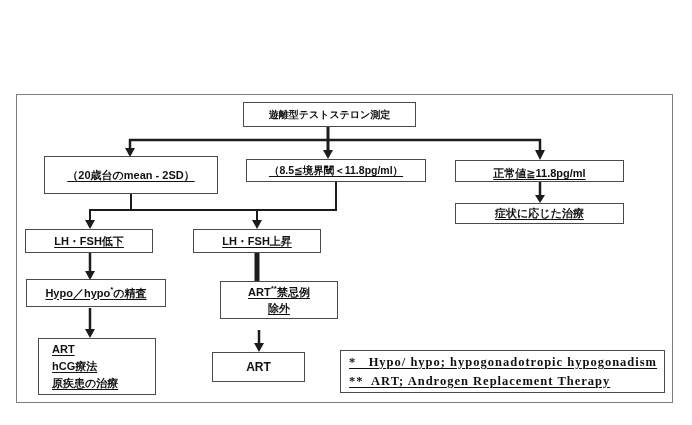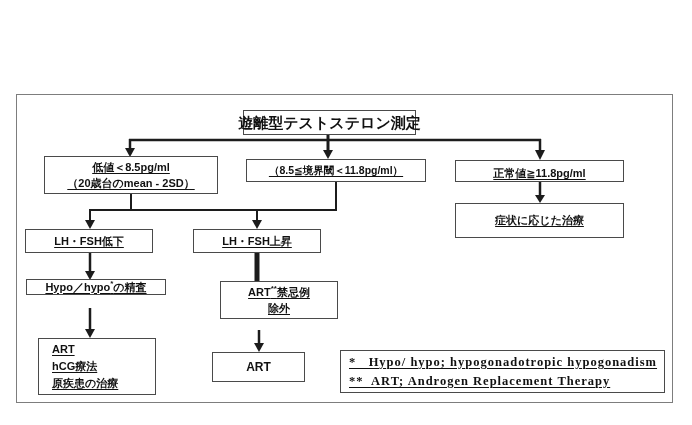--- a/index.html
+++ b/index.html
@@ -76,50 +76,49 @@
       <polygon points="85,329 95,329 90,338" stroke="none"></polygon>
 
       <line x1="257" y1="253" x2="257" y2="283" stroke-width="5"></line>
       <polygon points="250,282 264,282 257,292" stroke="none"></polygon>
 
       <line x1="259" y1="330" x2="259" y2="344" stroke-width="2.5"></line>
       <polygon points="254,343 264,343 259,352" stroke="none"></polygon>
     </g>
   </svg>
 
-  <div class="node" style="left:243px;top:110px;width:173px;height:25px;font-size:15px;">
+  <div class="node" style="left:243px;top:102px;width:173px;height:25px;font-size:10px;">
     <span>遊離型テストステロン測定</span>
   </div>
 
   <div class="node" style="left:44px;top:156px;width:174px;height:38px;line-height:16px;">
-    <span class="u">低値＜8.5pg/ml</span>
     <span class="u">（20歳台のmean - 2SD）</span>
   </div>
 
   <div class="node" style="left:246px;top:159px;width:180px;height:23px;font-size:10.5px;">
     <span class="u">（8.5≦境界閾＜11.8pg/ml）</span>
   </div>
 
   <div class="node" style="left:455px;top:160px;width:169px;height:22px;justify-content:flex-end;">
     <span class="u">正常値≧11.8pg/ml</span>
   </div>
 
-  <div class="node" style="left:455px;top:203px;width:169px;height:35px;">
+  <div class="node" style="left:455px;top:203px;width:169px;height:21px;">
     <span class="u">症状に応じた治療</span>
   </div>
 
   <div class="node" style="left:25px;top:229px;width:128px;height:24px;">
     <span class="u">LH・FSH低下</span>
   </div>
 
   <div class="node" style="left:193px;top:229px;width:128px;height:24px;">
     <span class="u">LH・FSH上昇</span>
   </div>
 
-  <div class="node" style="left:26px;top:279px;width:140px;height:16px;">
+  <div class="node" style="left:26px;top:279px;width:140px;height:28px;">
     <span class="u"><span>Hypo／hypo</span><sup class="mark">*</sup><span>の精査</span></span>
   </div>
 
   <div class="node" style="left:200px;top:281px;width:118px;height:38px;line-height:16px;margin-left:20px;">
     <span class="u"><span>ART</span><sup class="mark">**</sup><span>禁忌例</span></span>
     <span class="u">除外</span>
   </div>
 
   <div class="node left-align" style="left:38px;top:338px;width:118px;height:57px;line-height:17px;">
     <span class="u">ART</span>

